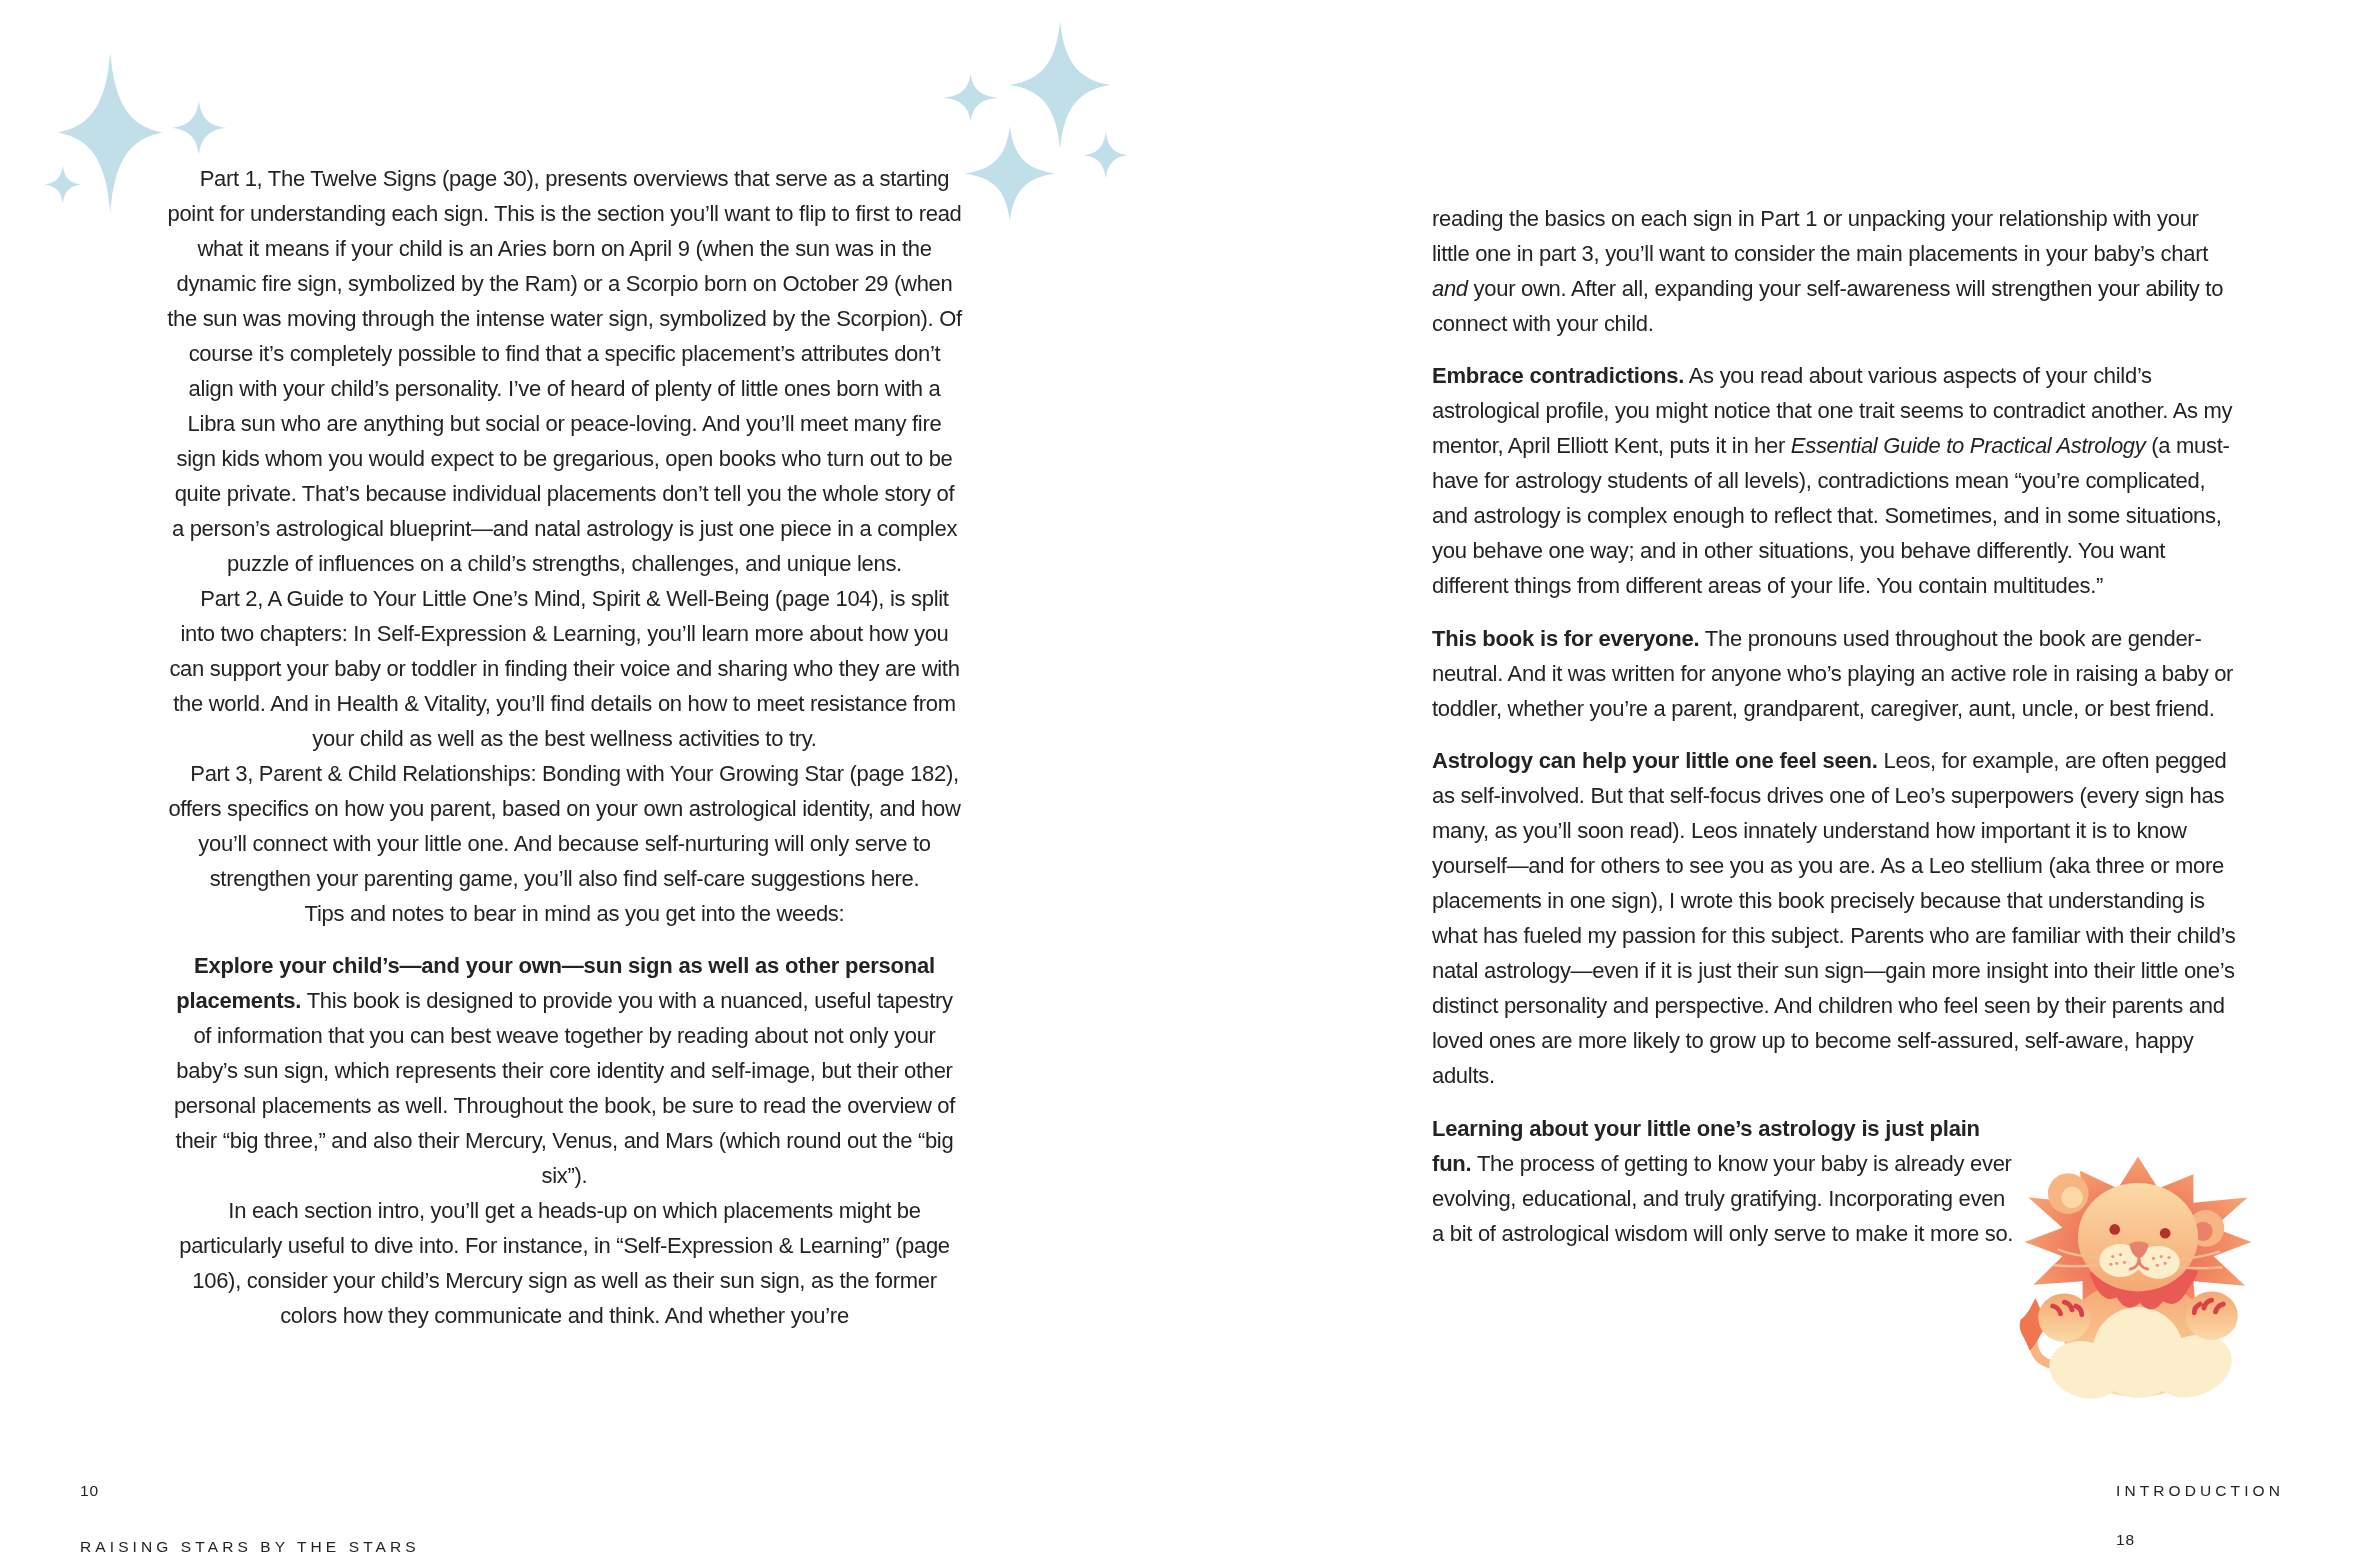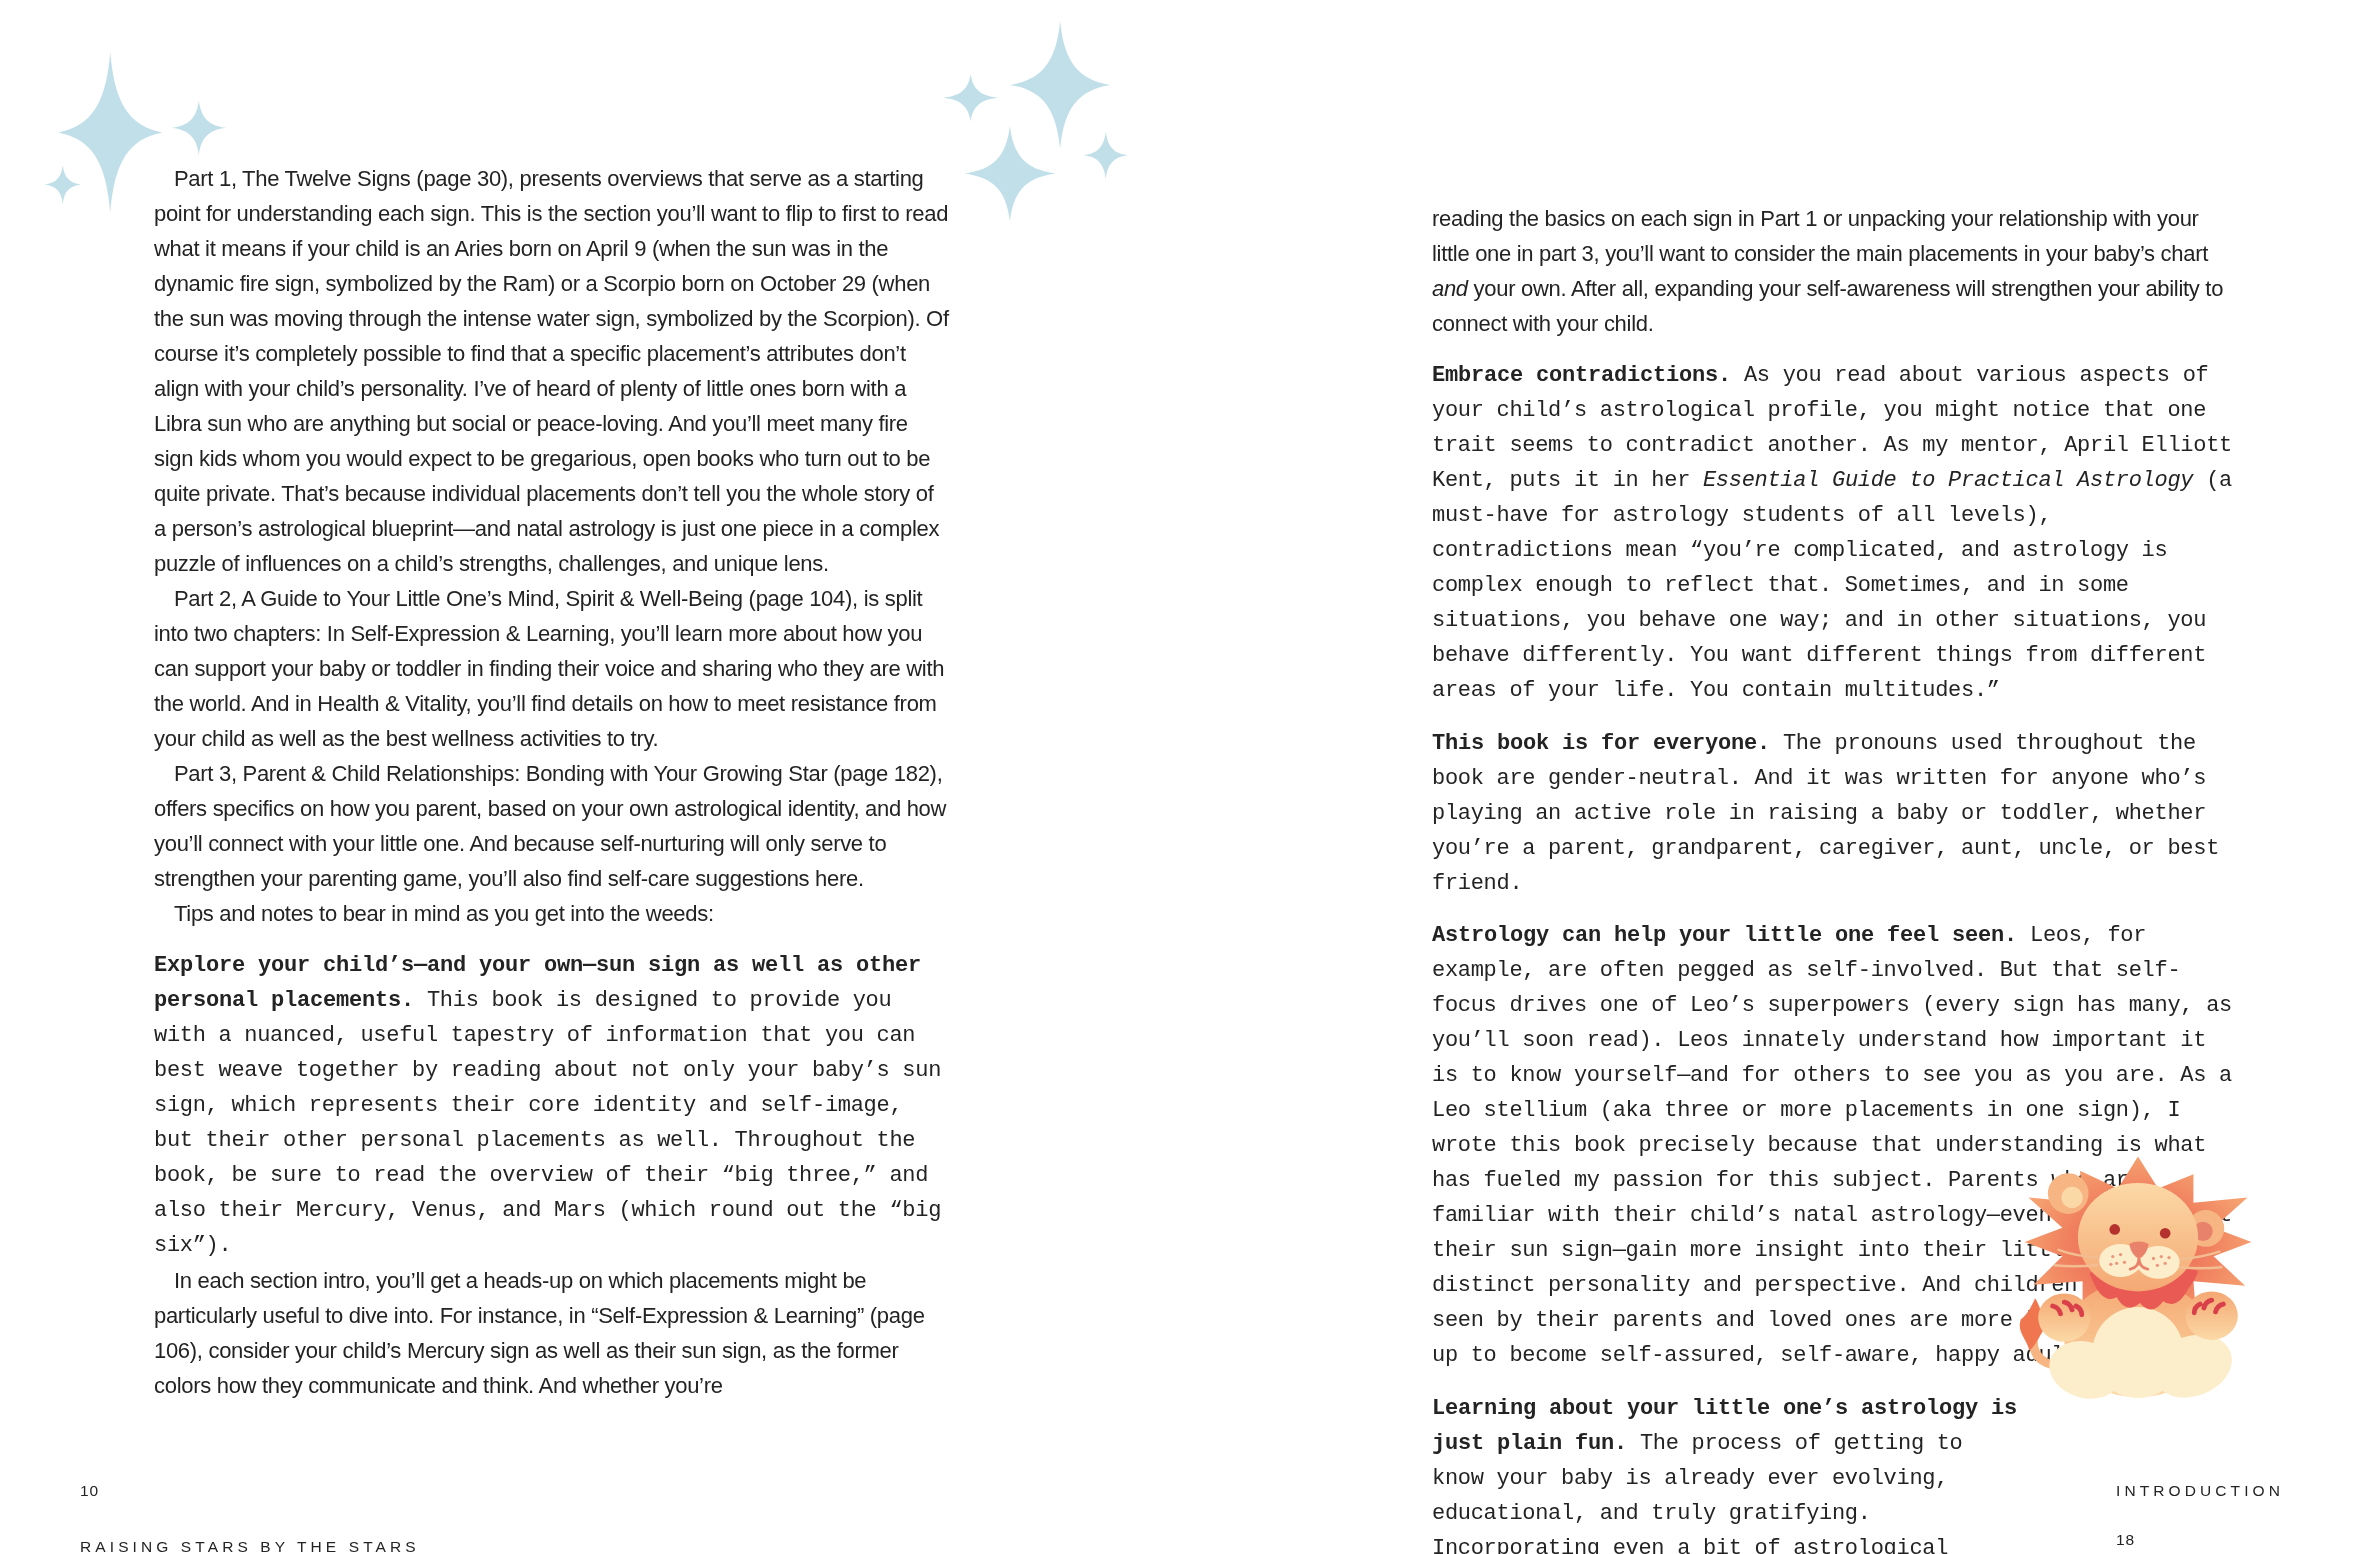--- a/index.html
+++ b/index.html
@@ -17,25 +17,25 @@
   }
   
   .column {
     position: absolute;
     top: 161px;
     font-size: 22px;
     line-height: 35px;
     letter-spacing: -0.3px;
     color: var(--text, #232323);
   }
-  .col-left  { left: 154px;  width: 797px; }
+  .col-left  { left: 166px;  width: 797px; text-align: center; }
   .col-right { left: 1432px; width: 805px; margin-top: 40px; }
   .column p { margin: 0; }
   p.indent { text-indent: 20px; }
-  p.spaced { margin-top: 17.4px; font-family: Liberation Mono, monospace; }
+  p.spaced { margin-top: 17.4px; }
   .b { font-weight: 700; letter-spacing: -0.2px; }
   .i { font-style: italic; }
   
   .last-row p { width: 589px; }
   
   .sparkles {
     position: absolute; left: 0; top: 0;
     width: 1280px; height: 274px;
     pointer-events: none;
   }

